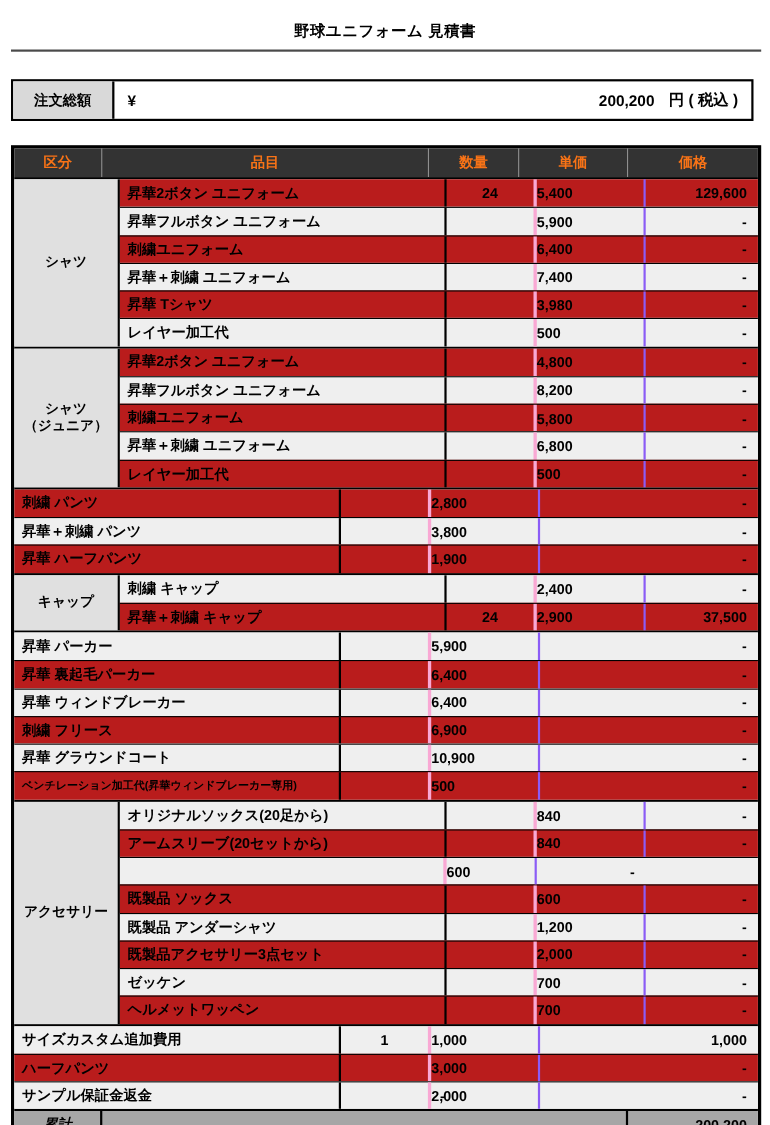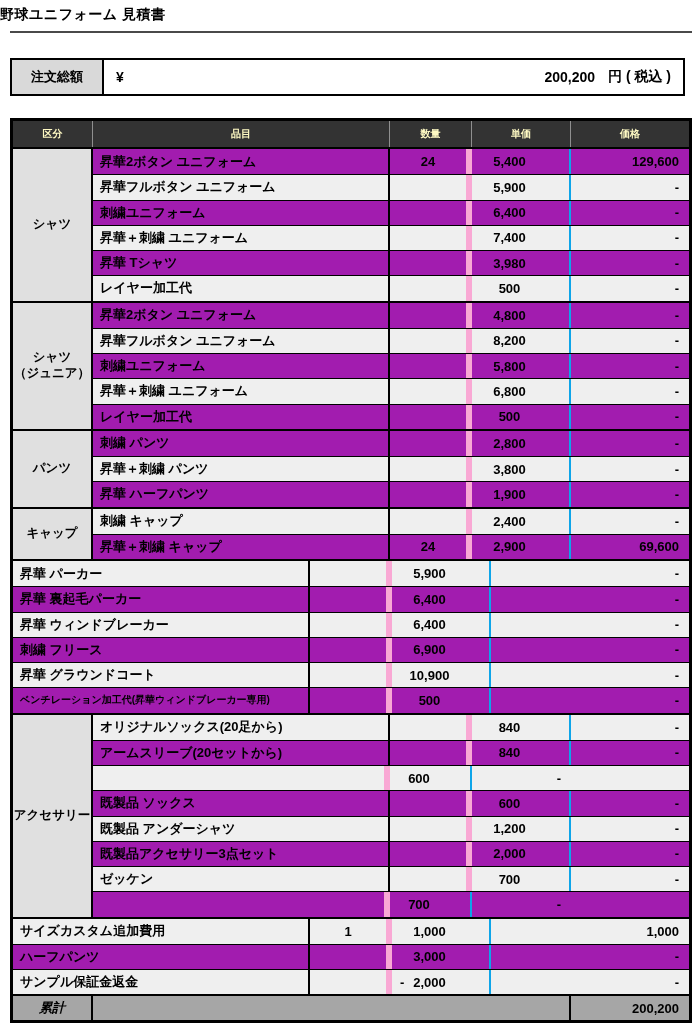--- a/index.html
+++ b/index.html
@@ -9,22 +9,22 @@
     font-weight: bold;
     color: #000;
     position: relative;
     height: 1023px;
     overflow: hidden;
   }
   .page { position: absolute; inset: 0; }
 
   
   .title {
-    text-align: left;
-    padding-top: 6px;
+    text-align: center;
+    padding-top: 20px;
     font-size: 14px;
     letter-spacing: 0.5px;
   }
   .title-rule {
     margin: 7px 8px 0 10px;
     height: 2px;
     background: var(--rule, #4a4a4a);
   }
 
   
@@ -56,55 +56,55 @@
   .table {
     margin: 22px 8px 0 10px;
     border: 3px solid #000;
     --rh: 25.25px;
   }
   .thead {
     display: grid;
     grid-template-columns: 80px 297px 82px 99px 1fr;
     height: 26px;
     background: var(--header-bg, #333333);
-    color: #fef9c3;
-    font-size: 10px;
+    color: #f97316;
+    font-size: 13px;
   }
   .thead .hcell {
     display: flex; align-items: center; justify-content: center;
     border-right: 1px solid rgba(255,255,255,0.45);
   }
   .thead .hcell:last-child { border-right: none; }
 
   .section { display: flex; border-top: 2px solid #000; }
   .cat {
-    width: 80px;
+    width: 96px;
     border-right: 2px solid #000;
     background: var(--category-bg, #e0e0e0);
     display: flex; flex-direction: column;
     align-items: center; justify-content: center;
     font-size: 12.5px;
     line-height: 1.25;
     text-align: center;
   }
   .rows { flex: 1; display: flex; flex-direction: column; }
   .row {
     display: grid;
     grid-template-columns: 297px 82px 99px 1fr;
     height: var(--rh);
-    background: #a21caf;
+    background: #b91c1c;
     font-size: 13px;
   }
   .row + .row { border-top: 1px solid #000; }
   .row.g { background: var(--band, #efefef); }
   .cell { display: flex; align-items: center; }
   .cell.item { padding-left: 7px; border-right: 2px solid #000; }
   .cell.item.small { font-size: 10px; }
-  .cell.qty { justify-content: center; border-right: 6px solid #f9a8d4; }
-  .cell.unit { justify-content: center; padding-right: 22px; border-right: 2px solid #0ea5e9; position: relative; }
+  .cell.qty { justify-content: center; border-right: 3px solid #f9a8d4; }
+  .cell.unit { justify-content: flex-start; padding-right: 22px; border-right: 2px solid #8b5cf6; position: relative; }
   .cell.unit .minus { position: absolute; left: 8px; }
   .cell.price { justify-content: flex-end; padding-right: 10px; }
 
   .total-row {
     display: grid;
     grid-template-columns: 80px 478px 1fr;
     height: 26px;
     border-top: 2px solid #000;
     background: var(--total-bg, #a6a6a6);
     font-size: 13px;
@@ -238,23 +238,20 @@
               <div class="cell item">レイヤー加工代</div>
               <div class="cell qty"></div>
               <div class="cell unit">
                 <span>500</span>
               </div>
               <div class="cell price">-</div>
             </div>
           </div>
         </div>
         <div class="section">
-          <div class="cat">
-            <div>パンツ</div>
-          </div>
           <div class="rows">
             <div class="row">
               <div class="cell item">刺繍 パンツ</div>
               <div class="cell qty"></div>
               <div class="cell unit">
                 <span>2,800</span>
               </div>
               <div class="cell price">-</div>
             </div>
             <div class="row g">
@@ -287,21 +284,21 @@
                 <span>2,400</span>
               </div>
               <div class="cell price">-</div>
             </div>
             <div class="row">
               <div class="cell item">昇華＋刺繍 キャップ</div>
               <div class="cell qty">24</div>
               <div class="cell unit">
                 <span>2,900</span>
               </div>
-              <div class="cell price">69,600</div>
+              <div class="cell price">37,500</div>
             </div>
           </div>
         </div>
         <div class="section">
           <div class="rows">
             <div class="row g">
               <div class="cell item">昇華 パーカー</div>
               <div class="cell qty"></div>
               <div class="cell unit">
                 <span>5,900</span>
@@ -404,20 +401,21 @@
             </div>
             <div class="row g">
               <div class="cell item">ゼッケン</div>
               <div class="cell qty"></div>
               <div class="cell unit">
                 <span>700</span>
               </div>
               <div class="cell price">-</div>
             </div>
             <div class="row">
+              <div class="cell item">ヘルメットワッペン</div>
               <div class="cell qty"></div>
               <div class="cell unit">
                 <span>700</span>
               </div>
               <div class="cell price">-</div>
             </div>
           </div>
         </div>
         <div class="section">
           <div class="rows">

